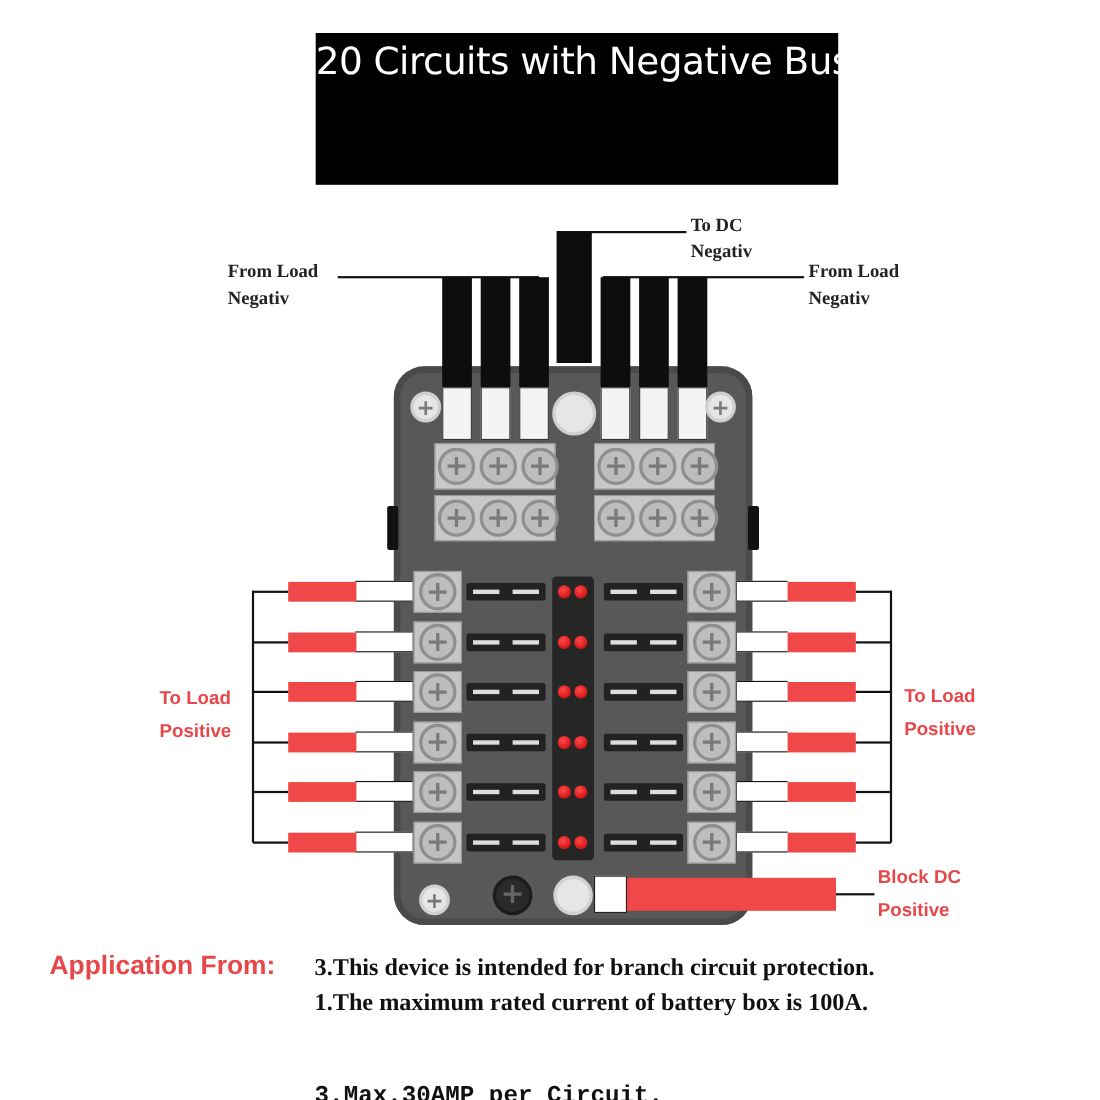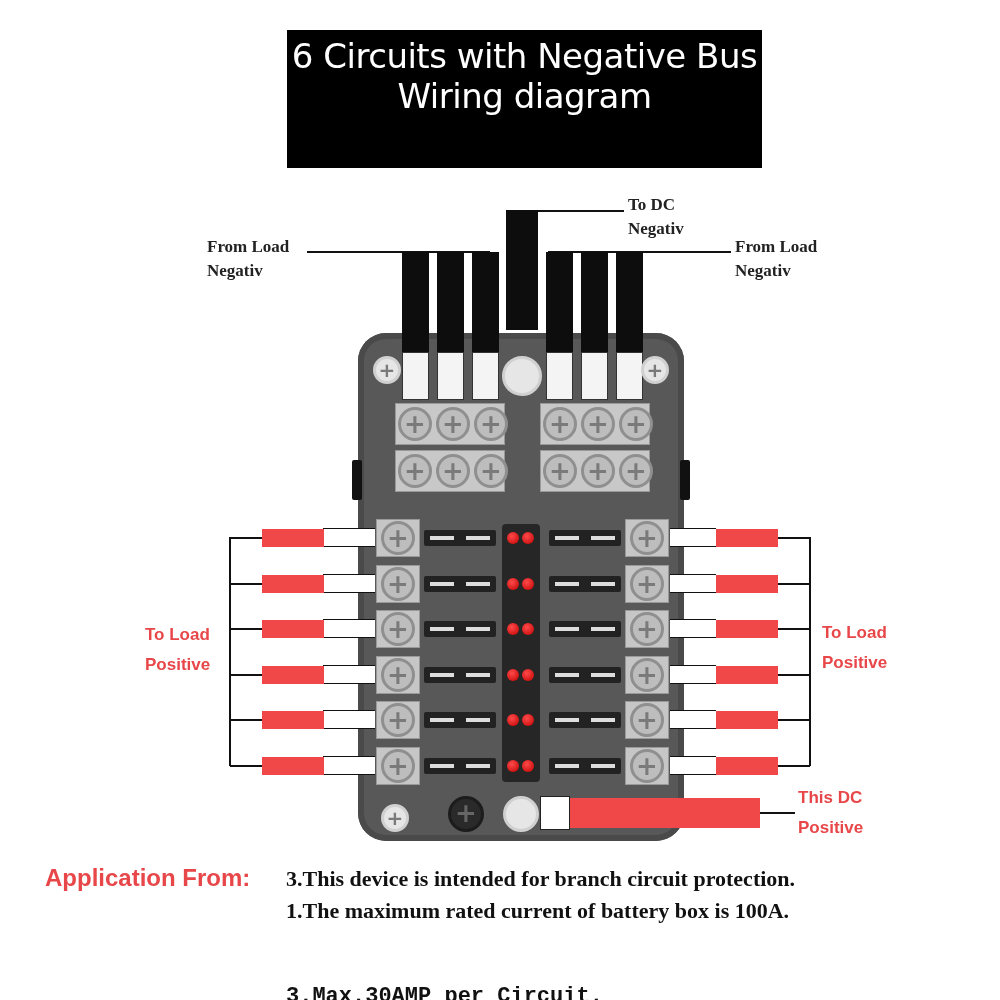--- a/index.html
+++ b/index.html
@@ -28,22 +28,21 @@
   .led { position:absolute; width:12px; height:12px; border-radius:50%; background:radial-gradient(circle at 40% 35%, #ff4a4a, #c00000); }
   .red-sleeve { position:absolute; width:62px; height:18px; background:#f04848; }
   .wire-white { position:absolute; border-top:1.5px solid #111; border-bottom:1.5px solid #111; background:#fff; height:17px; }
   #note-head { left:45px; top:864px; font-size:24px; font-weight:bold; color:#e8474a; }
   .note-line { position:absolute; left:286px; font-family:"Liberation Serif", serif; font-weight:bold; font-size:22px; color:#111; }
 </style>
 </head>
 <body>
 
 <div id="title-box" class="abs">
-  <div>6 Circuits with Negative Bus</div>
-  <div>Wiring diagram</div>
+  <div>20 Circuits with Negative Bus</div>
 </div>
 
 <div class="abs lbl-serif" style="left:207px;top:235px;">
   <div>From Load</div>
   <div>Negativ</div>
 </div>
 <div class="line" style="left:307px;top:251px;width:183px;height:2px;"></div>
 
 <div class="abs lbl-serif" style="left:628px;top:193px;">
   <div>To DC</div>
@@ -198,20 +197,20 @@
   <div>Positive</div>
 </div>
 
 <div class="screw light" style="left:381px;top:804px;width:28px;height:28px;font-size:20px;line-height:22px;">+</div>
 <div class="screw dark" style="left:448px;top:796px;width:36px;height:36px;">+</div>
 <div class="screw light" style="left:503px;top:796px;width:36px;height:36px;"></div>
 <div class="abs" style="left:540px;top:796px;width:30px;height:34px;background:#fff;border:1px solid #222;box-sizing:border-box;"></div>
 <div class="abs" style="left:570px;top:798px;width:190px;height:30px;background:#f04848;"></div>
 <div class="line" style="left:760px;top:812px;width:35px;height:2px;"></div>
 <div class="abs lbl-red" style="left:798px;top:783px;">
-  <div>This DC</div>
+  <div>Block DC</div>
   <div>Positive</div>
 </div>
 
 <div id="note-head" class="abs">Application From:</div>
 <div class="note-line" style="top:866px;">3.This device is intended for branch circuit protection.</div>
 <div class="note-line" style="top:898px;">1.The maximum rated current of battery box is 100A.</div>
 <div class="note-line" style="top:984px;font-family:Liberation Mono, monospace;">3.Max.30AMP per Circuit.</div>
 
 </body></html>

